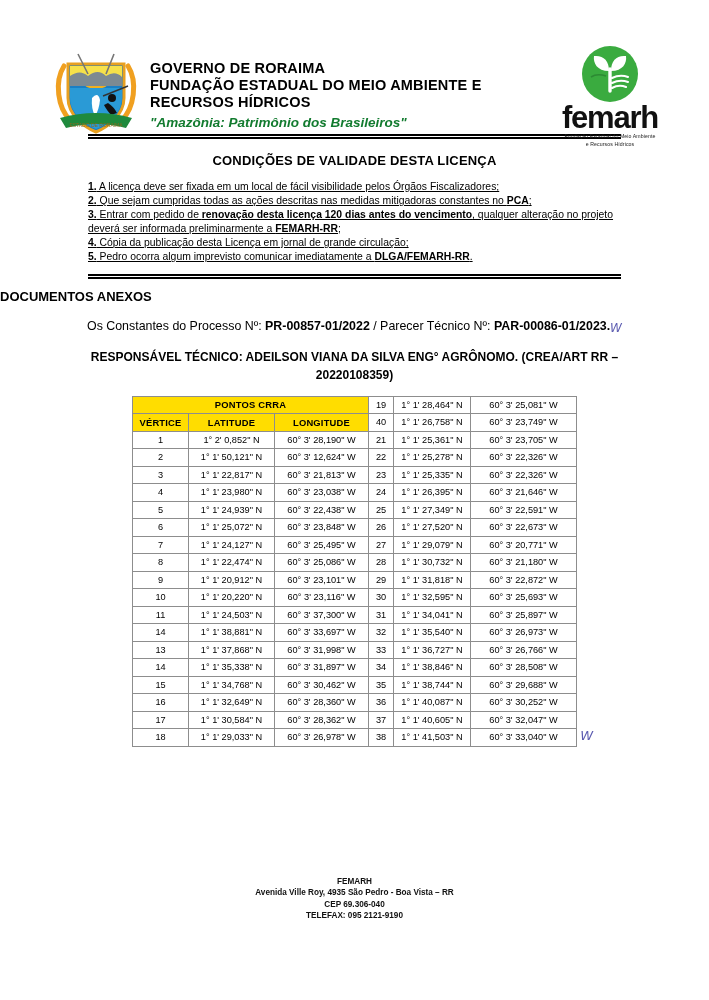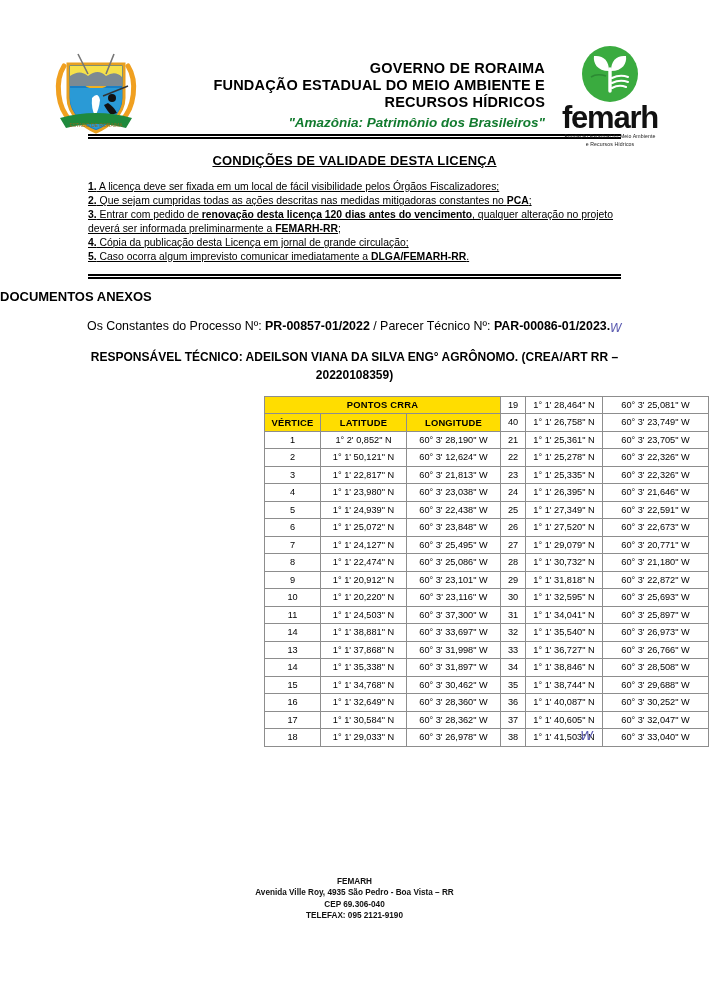--- a/index.html
+++ b/index.html
@@ -17,21 +17,21 @@
 
   
   .header {
     display: flex;
     align-items: center;
     justify-content: space-between;
     padding: 82px 40px 0 48px;
     height: 110px;
   }
   .brasao { width: 96px; height: 100px; flex: 0 0 96px; position: relative; }
-  .head-titles { flex: 1 1 auto; text-align: right; padding: 0 6px; }
+  .head-titles { flex: 1 1 auto; text-align: left; padding: 0 6px; }
   .head-titles .l1,
   .head-titles .l2,
   .head-titles .l3 {
     font-size: 14.5px;
     font-weight: bold;
     letter-spacing: 0.2px;
     line-height: 17px;
     white-space: nowrap;
   }
   .head-titles .tagline {
@@ -70,21 +70,20 @@
   .rule-wrap-1 { margin-top: 24px; }
   .rule-wrap-2 { margin-top: 10px; }
 
   
   .sec-title {
     text-align: center;
     font-size: 13px;
     font-weight: bold;
     letter-spacing: 0.2px;
     margin: 14px 0 12px;
-    text-decoration: underline;
   }
   .cond-list { margin: 0 88px; font-size: 10.4px; line-height: 13.6px; }
   .cond-list p { margin: 0 0 0.5px 0; text-decoration: underline; }
   .cond-list b { font-weight: bold; }
 
   
   .anexos-title {
     font-size: 13px;
     font-weight: bold;
     margin: 10px 0 12px;
@@ -101,21 +100,21 @@
   .sig-mark {
     color: #5b5bb0;
     font-family: "DejaVu Sans", sans-serif;
     font-style: italic;
     font-weight: normal;
     font-size: 12px;
     vertical-align: -2px;
   }
 
   
-  .table-zone { margin: 12px 0 0; display: flex; justify-content: flex-end; position: relative; }
+  .table-zone { margin: 12px 0 0; display: flex; justify-content: center; position: relative; }
   table.coords {
     border-collapse: collapse;
     font-size: 9.2px;
     table-layout: fixed;
     width: 444px;
   }
   table.coords td, table.coords th {
     border: 0.8px solid #8d8d8d;
     height: 17.5px;
     text-align: center;
@@ -213,21 +212,21 @@
   <div class="rule-wrap-1">
     <div class="rule-dbl"></div>
   </div>
 
   <div class="sec-title">CONDIÇÕES DE VALIDADE DESTA LICENÇA</div>
   <div class="cond-list" id="cond-list">
       <p><b>1.</b><span> A licença deve ser fixada em um local de fácil visibilidade pelos Órgãos Fiscalizadores;</span></p>
       <p><b>2.</b><span> Que sejam cumpridas todas as ações descritas nas medidas mitigadoras constantes no </span><b>PCA</b><span>;</span></p>
       <p><b>3.</b><span> Entrar com pedido de </span><b>renovação desta licença 120 dias antes do vencimento</b><span>, qualquer alteração no projeto deverá ser informada preliminarmente a </span><b>FEMARH-RR</b><span>;</span></p>
       <p><b>4.</b><span> Cópia da publicação desta Licença em jornal de grande circulação;</span></p>
-      <p><b>5.</b><span> Caso ocorra algum imprevisto comunicar imediatamente a </span><b>DLGA/FEMARH-RR</b><span>.</span></p>
+      <p><b>5.</b><span> Pedro ocorra algum imprevisto comunicar imediatamente a </span><b>DLGA/FEMARH-RR</b><span>.</span></p>
     </div>
 
   <div class="rule-wrap-2">
     <div class="rule-dbl"></div>
   </div>
 
   <div class="anexos-title">DOCUMENTOS ANEXOS</div>
   <div class="anexos-body">
     <span>Os Constantes do Processo Nº: </span><span class="pnum">PR-00857-01/2022</span><span> / Parecer Técnico Nº: </span><span class="pnum">PAR-00086-01/2023.</span><span class="sig-mark">W</span>
   </div>

